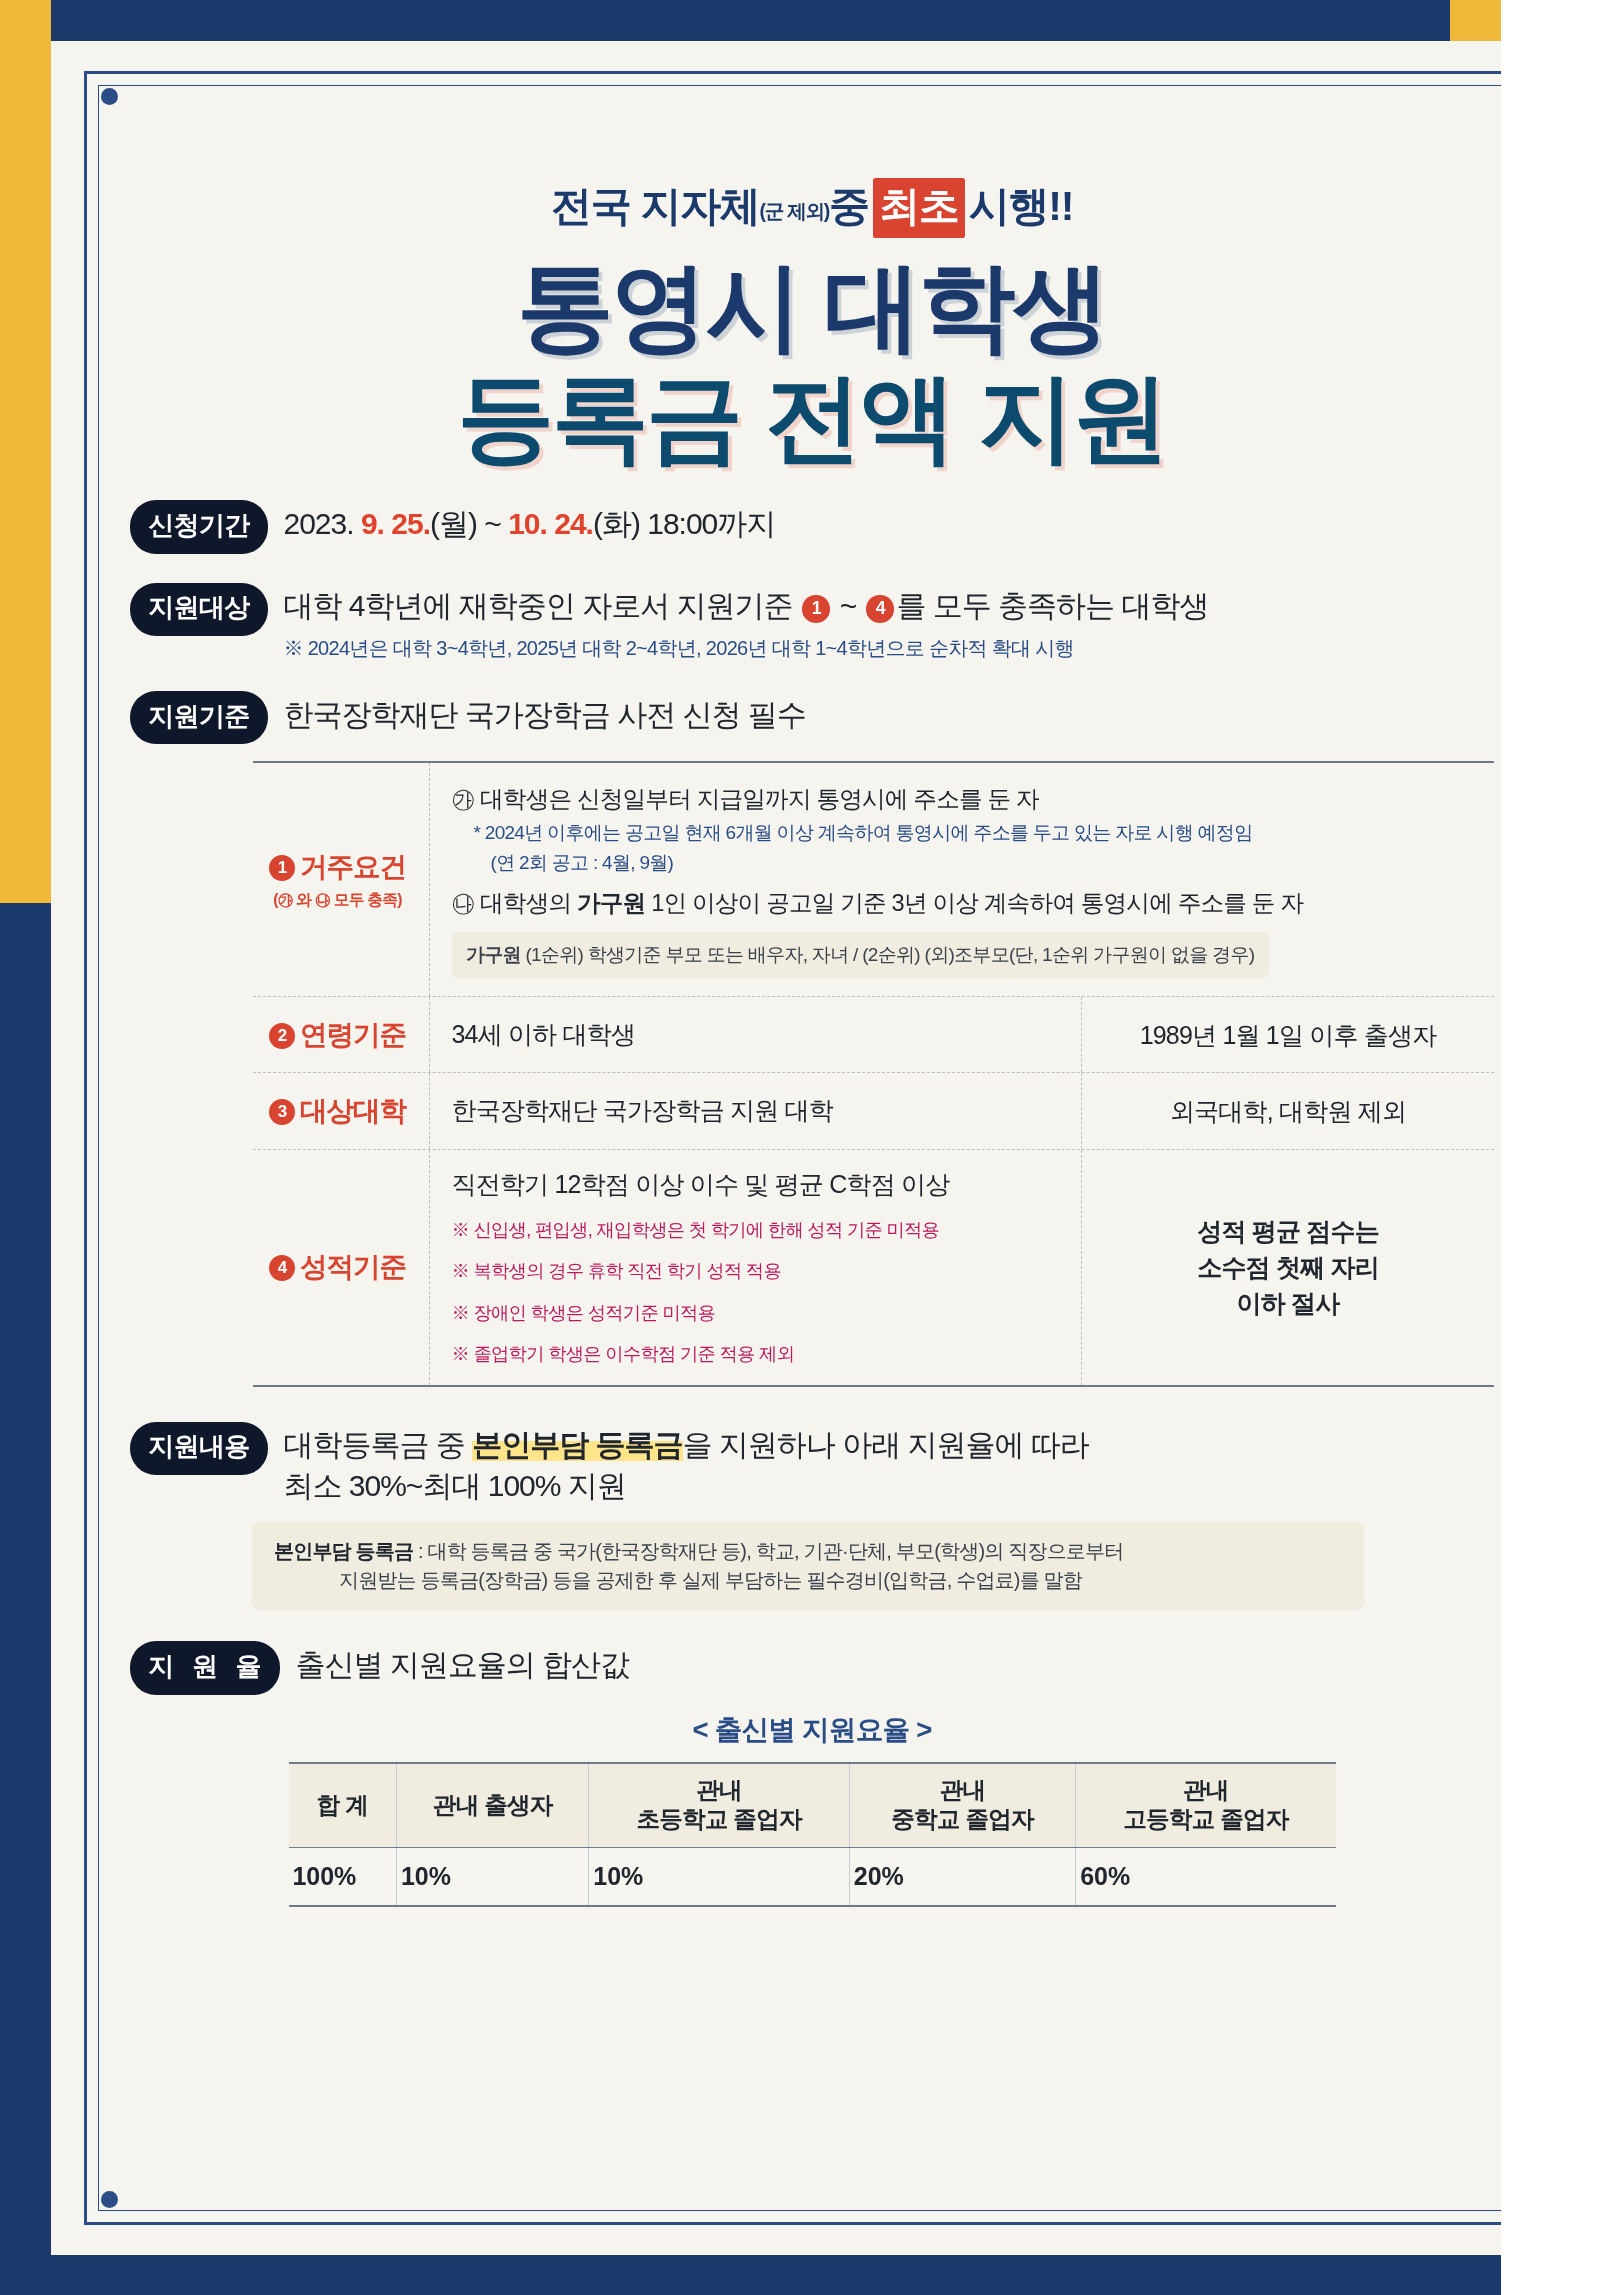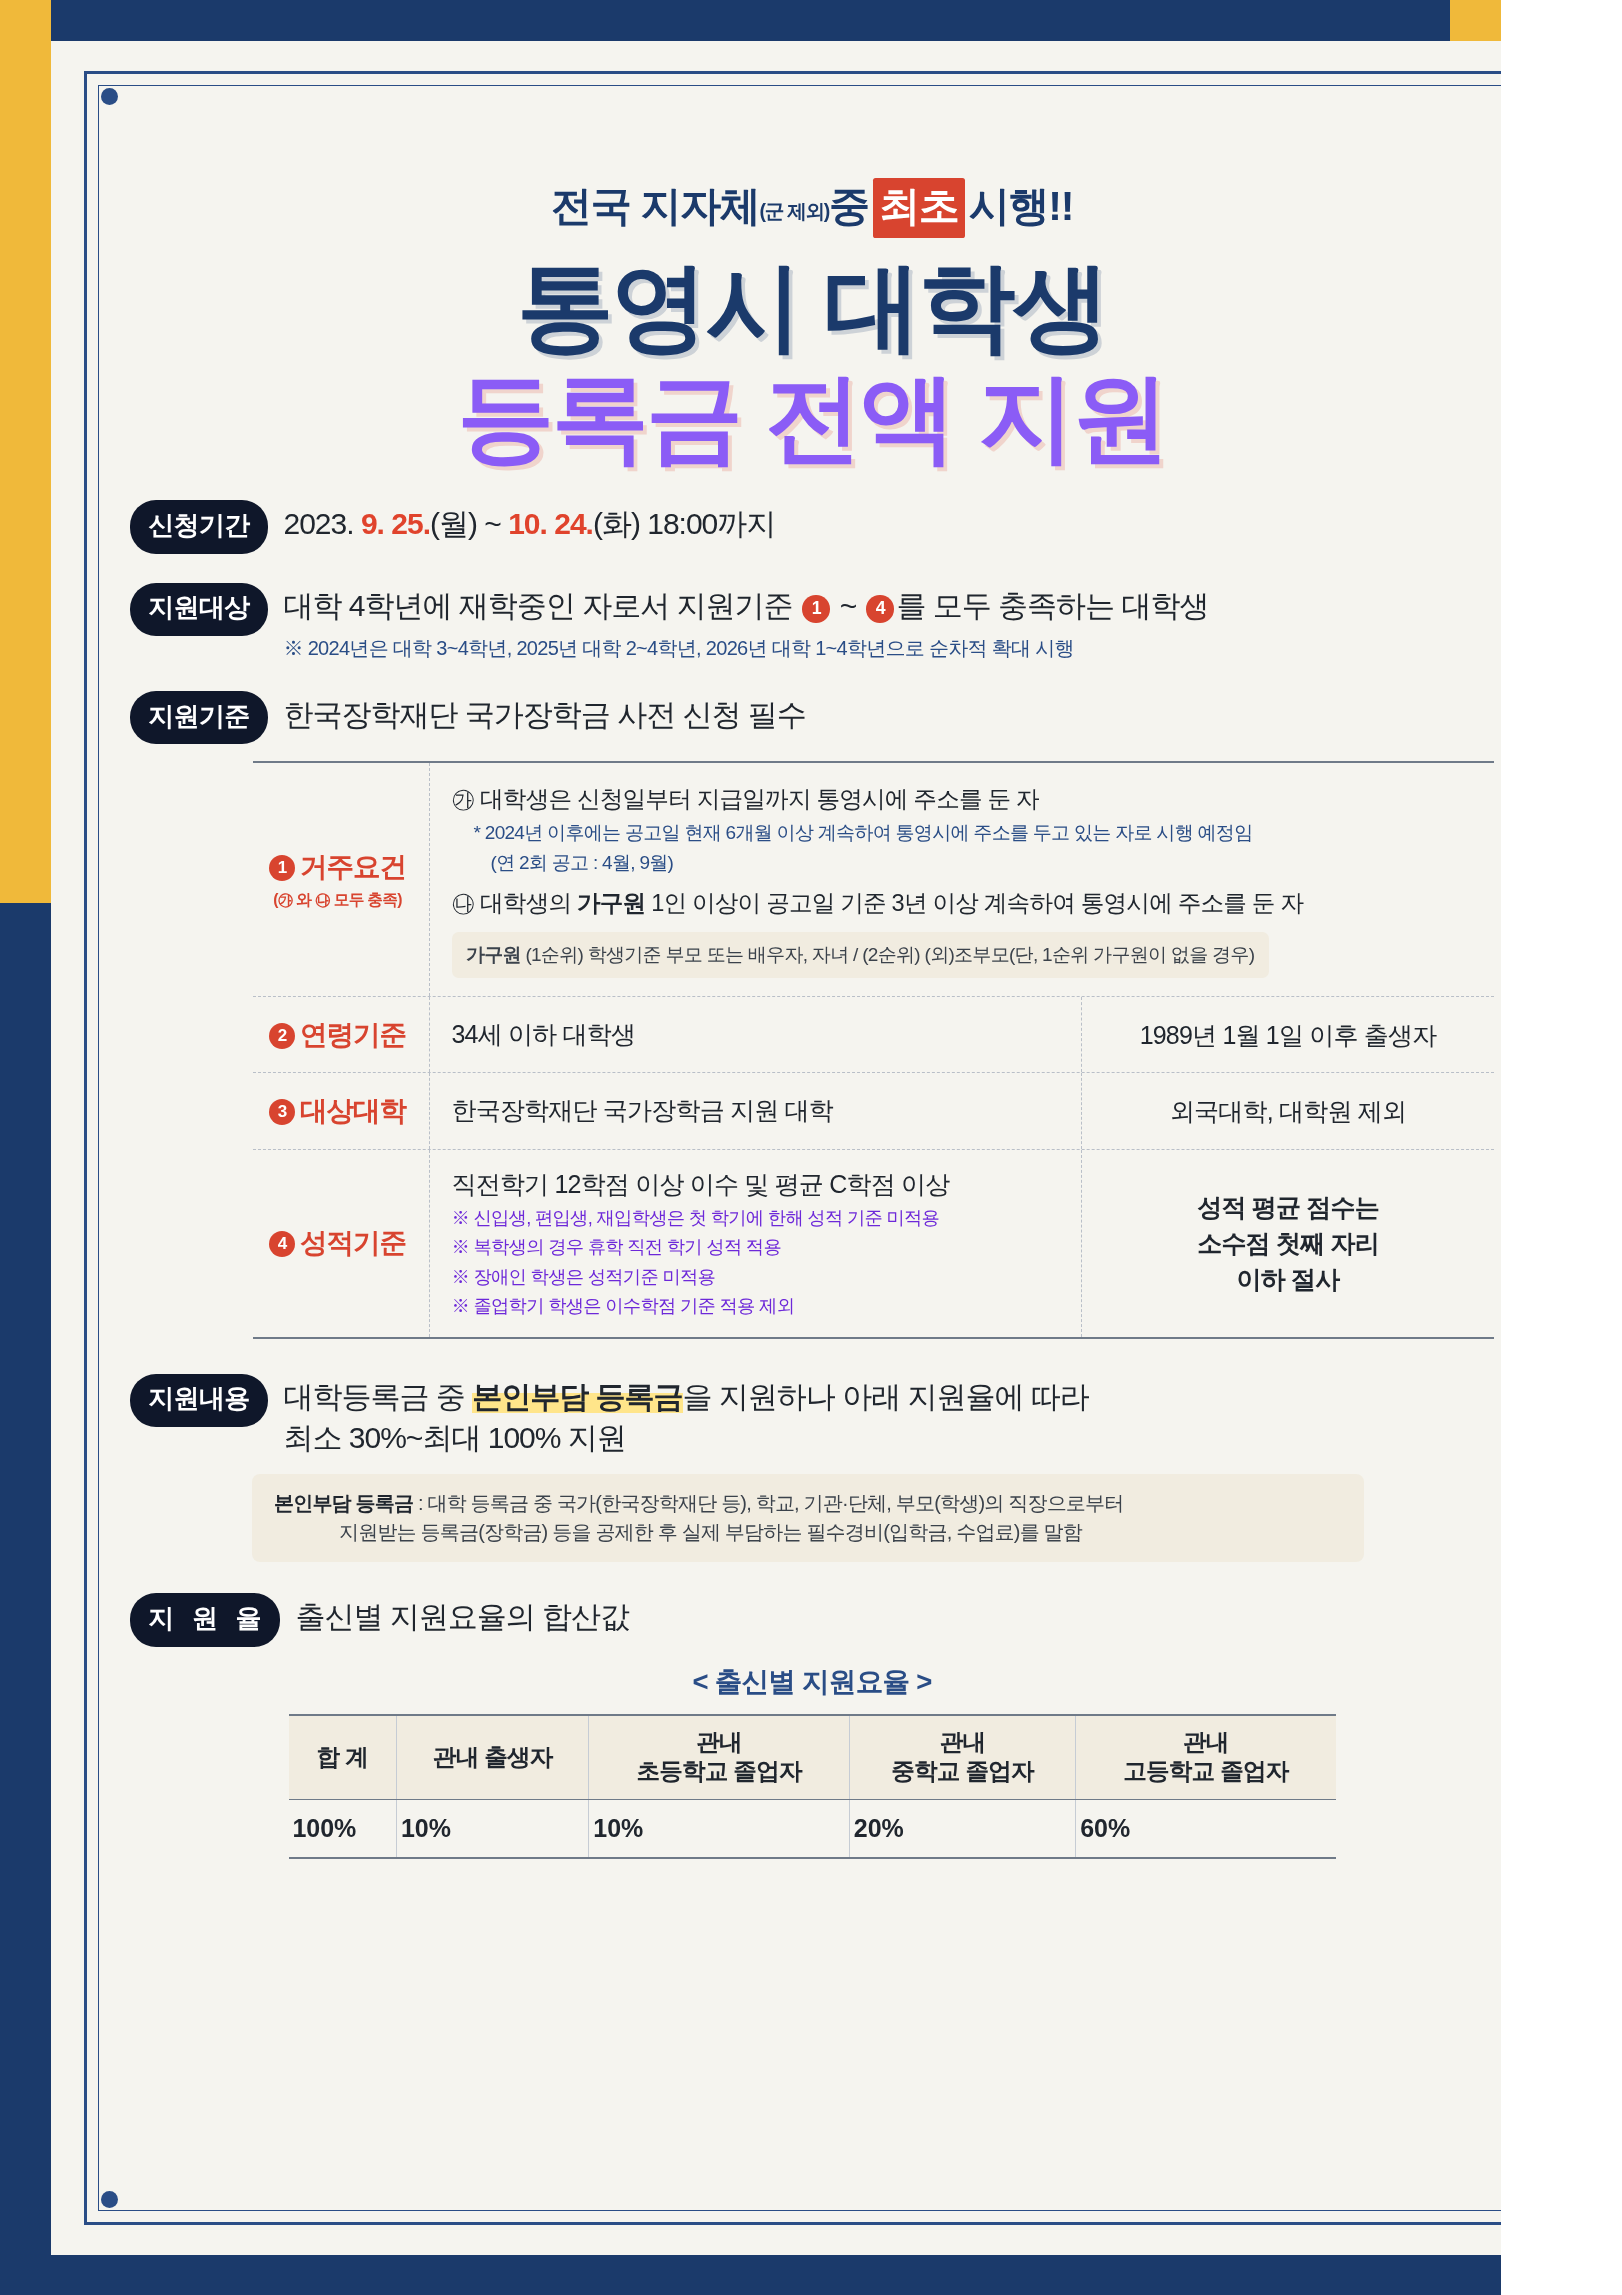--- a/index.html
+++ b/index.html
@@ -119,21 +119,21 @@
     letter-spacing: -2.6px;
     line-height: 1.08;
     text-shadow: 3.9px 3.9px 0 rgba(27,58,107,0.18);
     white-space: nowrap;
   }
   .title2 {
     text-align: center;
     margin-top: 6.5px;
     font-size: 97px;
     font-weight: bold;
-    color: #8b5cf6;
+    color: #0c4a6e;
     letter-spacing: -2.6px;
     line-height: 1.08;
     text-shadow: 3.9px 3.9px 0 rgba(224,67,44,0.18);
     white-space: nowrap;
   }
 
   
   .section {
     margin-top: 29px;
     display: flex;
@@ -288,23 +288,23 @@
     color: #20262e;
     letter-spacing: -0.8px;
     text-align: center;
     line-height: 1.45;
     display: flex;
     flex-direction: column;
     justify-content: center;
   }
   .crit-col-left .ss {
     font-size: 18.3px;
-    color: #6d28d9;
-    letter-spacing: -0.7px;
-    margin-top: 3px;
+    color: #be185d;
+    letter-spacing: -0.7px;
+    margin-top: 15px;
     line-height: 1.45;
   }
 
   
   .beige-box {
     margin-top: 15.7px;
     margin-left: 122px;
     background: #f1ece0;
     border-radius: 7.9px;
     padding: 14.4px 22px 15.7px 22px;

